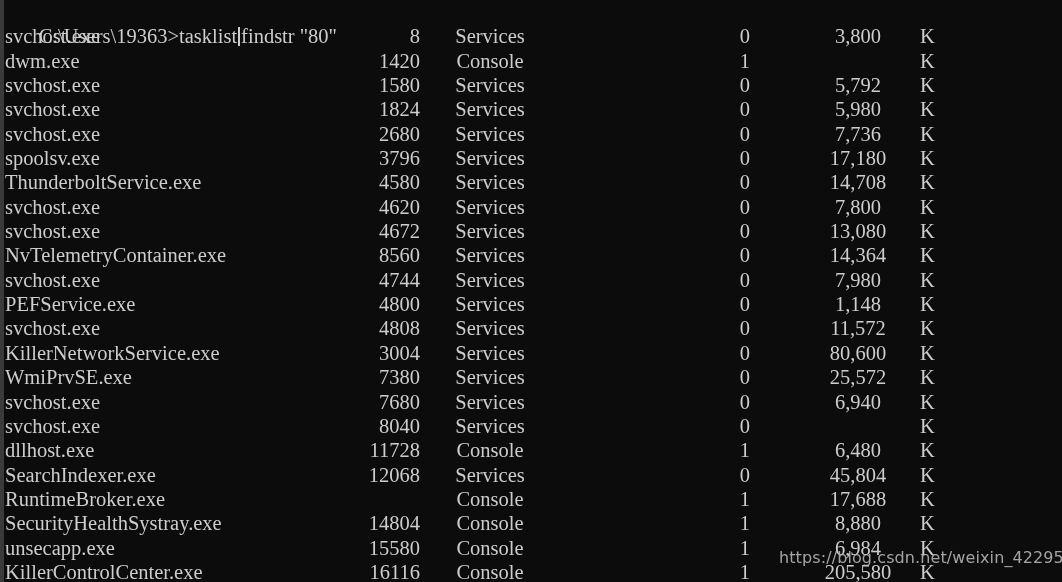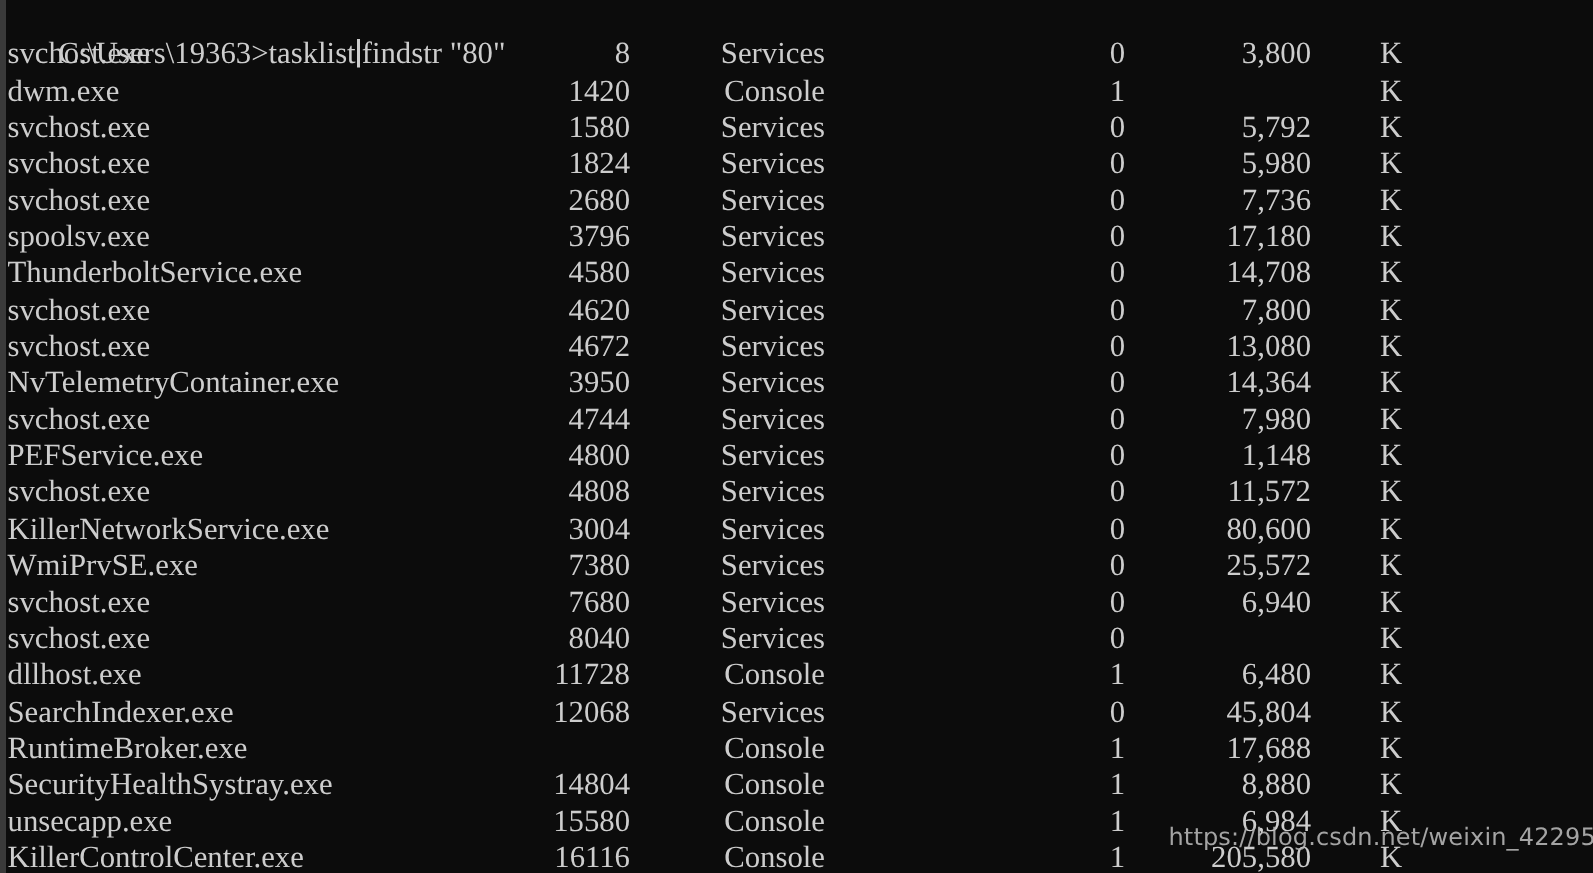--- a/index.html
+++ b/index.html
@@ -63,35 +63,35 @@
     left: 255px;
     top: 0;
     width: 160px;
     text-align: right;
   }
   .col-session {
     position: absolute;
     left: 425px;
     top: 0;
     width: 120px;
-    text-align: right;
+    text-align: center;
   }
   .col-num {
     position: absolute;
     left: 600px;
     top: 0;
     width: 145px;
     text-align: right;
   }
   .col-mem {
     position: absolute;
-    left: 719px;
+    left: 778px;
     top: 0;
     width: 150px;
-    text-align: right;
+    text-align: center;
   }
   .col-memunit {
     position: absolute;
     left: 915px;
     top: 0;
     text-align: left;
   }
   #watermark {
     position: absolute;
     left: 779px;
@@ -121,21 +121,21 @@
     <div id="task-rows">
         <div class="line"><span class="col-image">svchost.exe</span><span class="col-pid">8</span><span class="col-session">Services</span><span class="col-num">0</span><span class="col-mem">3,800</span><span class="col-memunit">K</span></div>
         <div class="line"><span class="col-image">dwm.exe</span><span class="col-pid">1420</span><span class="col-session">Console</span><span class="col-num">1</span><span class="col-memunit">K</span></div>
         <div class="line"><span class="col-image">svchost.exe</span><span class="col-pid">1580</span><span class="col-session">Services</span><span class="col-num">0</span><span class="col-mem">5,792</span><span class="col-memunit">K</span></div>
         <div class="line"><span class="col-image">svchost.exe</span><span class="col-pid">1824</span><span class="col-session">Services</span><span class="col-num">0</span><span class="col-mem">5,980</span><span class="col-memunit">K</span></div>
         <div class="line"><span class="col-image">svchost.exe</span><span class="col-pid">2680</span><span class="col-session">Services</span><span class="col-num">0</span><span class="col-mem">7,736</span><span class="col-memunit">K</span></div>
         <div class="line"><span class="col-image">spoolsv.exe</span><span class="col-pid">3796</span><span class="col-session">Services</span><span class="col-num">0</span><span class="col-mem">17,180</span><span class="col-memunit">K</span></div>
         <div class="line"><span class="col-image">ThunderboltService.exe</span><span class="col-pid">4580</span><span class="col-session">Services</span><span class="col-num">0</span><span class="col-mem">14,708</span><span class="col-memunit">K</span></div>
         <div class="line"><span class="col-image">svchost.exe</span><span class="col-pid">4620</span><span class="col-session">Services</span><span class="col-num">0</span><span class="col-mem">7,800</span><span class="col-memunit">K</span></div>
         <div class="line"><span class="col-image">svchost.exe</span><span class="col-pid">4672</span><span class="col-session">Services</span><span class="col-num">0</span><span class="col-mem">13,080</span><span class="col-memunit">K</span></div>
-        <div class="line"><span class="col-image">NvTelemetryContainer.exe</span><span class="col-pid">3950</span><span class="col-session">Services</span><span class="col-num">0</span><span class="col-mem">14,364</span><span class="col-memunit">K</span></div>
+        <div class="line"><span class="col-image">NvTelemetryContainer.exe</span><span class="col-pid">8560</span><span class="col-session">Services</span><span class="col-num">0</span><span class="col-mem">14,364</span><span class="col-memunit">K</span></div>
         <div class="line"><span class="col-image">svchost.exe</span><span class="col-pid">4744</span><span class="col-session">Services</span><span class="col-num">0</span><span class="col-mem">7,980</span><span class="col-memunit">K</span></div>
         <div class="line"><span class="col-image">PEFService.exe</span><span class="col-pid">4800</span><span class="col-session">Services</span><span class="col-num">0</span><span class="col-mem">1,148</span><span class="col-memunit">K</span></div>
         <div class="line"><span class="col-image">svchost.exe</span><span class="col-pid">4808</span><span class="col-session">Services</span><span class="col-num">0</span><span class="col-mem">11,572</span><span class="col-memunit">K</span></div>
         <div class="line"><span class="col-image">KillerNetworkService.exe</span><span class="col-pid">3004</span><span class="col-session">Services</span><span class="col-num">0</span><span class="col-mem">80,600</span><span class="col-memunit">K</span></div>
         <div class="line"><span class="col-image">WmiPrvSE.exe</span><span class="col-pid">7380</span><span class="col-session">Services</span><span class="col-num">0</span><span class="col-mem">25,572</span><span class="col-memunit">K</span></div>
         <div class="line"><span class="col-image">svchost.exe</span><span class="col-pid">7680</span><span class="col-session">Services</span><span class="col-num">0</span><span class="col-mem">6,940</span><span class="col-memunit">K</span></div>
         <div class="line"><span class="col-image">svchost.exe</span><span class="col-pid">8040</span><span class="col-session">Services</span><span class="col-num">0</span><span class="col-memunit">K</span></div>
         <div class="line"><span class="col-image">dllhost.exe</span><span class="col-pid">11728</span><span class="col-session">Console</span><span class="col-num">1</span><span class="col-mem">6,480</span><span class="col-memunit">K</span></div>
         <div class="line"><span class="col-image">SearchIndexer.exe</span><span class="col-pid">12068</span><span class="col-session">Services</span><span class="col-num">0</span><span class="col-mem">45,804</span><span class="col-memunit">K</span></div>
         <div class="line"><span class="col-image">RuntimeBroker.exe</span><span class="col-session">Console</span><span class="col-num">1</span><span class="col-mem">17,688</span><span class="col-memunit">K</span></div>

